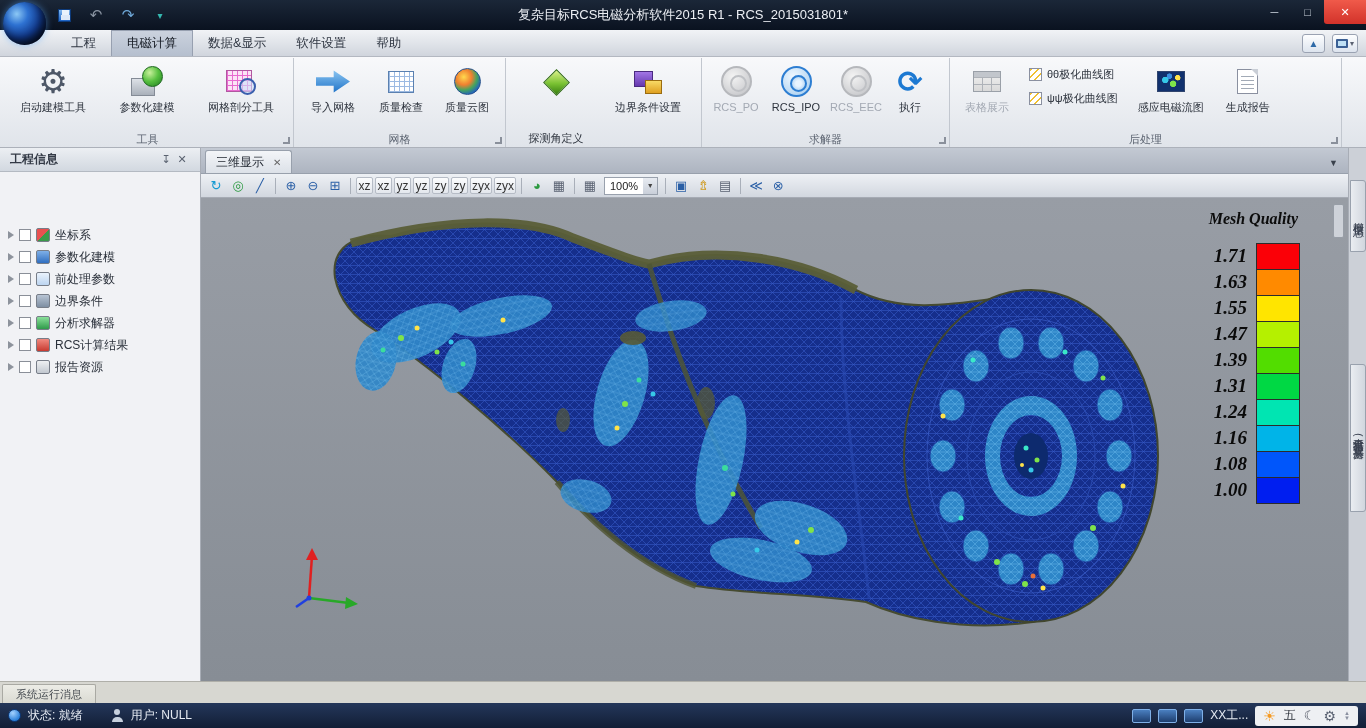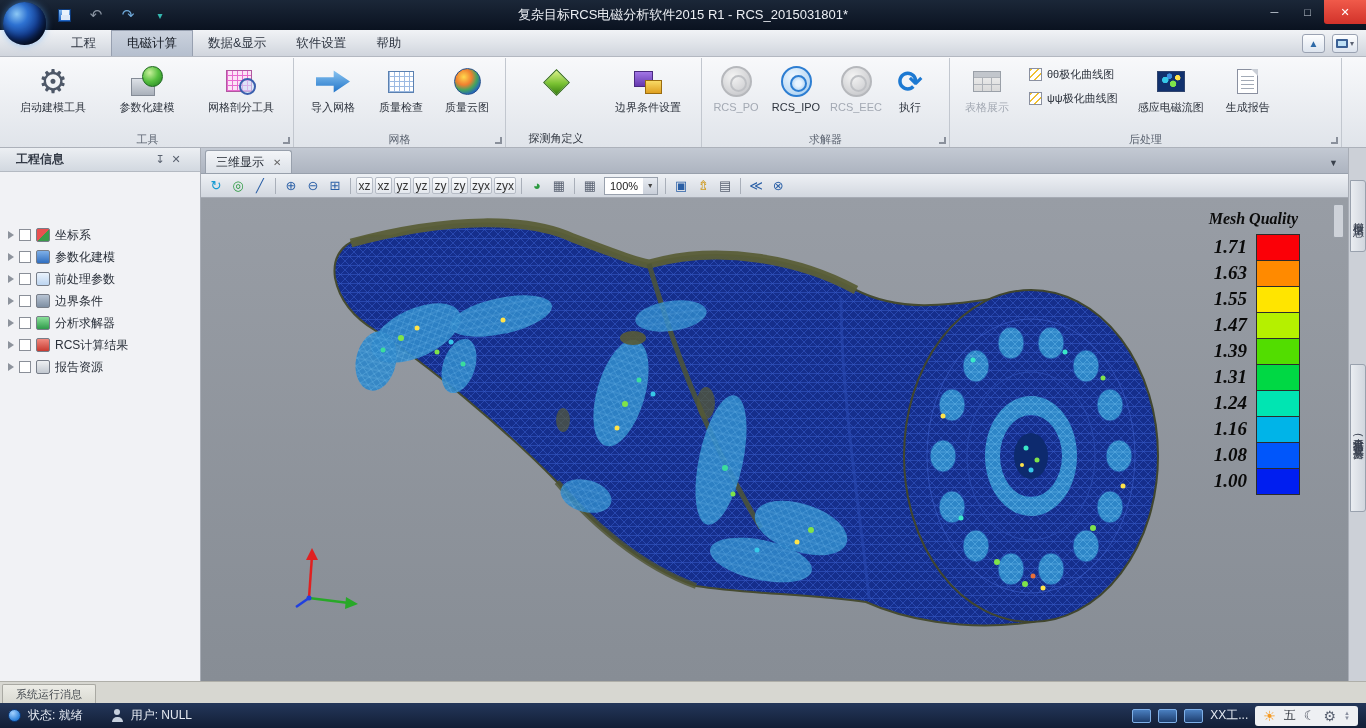--- a/index.html
+++ b/index.html
@@ -75,21 +75,21 @@
 .ic-report::before{content:"";position:absolute;left:3px;top:5px;width:13px;height:14px;background:repeating-linear-gradient(0deg,#a2aab6 0 1px,transparent 1px 4px);}
 .ic-report::after{content:"";position:absolute;right:-1px;top:-1px;border-style:solid;border-width:0 7px 7px 0;border-color:transparent #c9ced6 transparent transparent;}
 .rstack{display:flex;flex-direction:column;justify-content:center;gap:5px;padding:4px 4px;}
 .rsmall{display:flex;align-items:center;gap:5px;padding:2px 4px;border-radius:2px;}
 .mini-chart-ic{width:13px;height:13px;border:1px solid #8a90a0;background:repeating-linear-gradient(135deg,#f0c030 0 2px,#fff 2px 5px);}
 .rslbl{font-size:11px;color:#2e343e;white-space:nowrap;}
 
 
 .workspace{position:absolute;left:0;top:148px;width:1366px;height:533px;}
 .leftpanel{position:absolute;left:0;top:0;width:201px;height:533px;background:#f1f2f5;border-right:1px solid #a8adb6;}
-.lp-head{height:24px;background:linear-gradient(#eceff3,#d2d8e0);border-bottom:1px solid #b4bac2;display:flex;align-items:center;padding:0 16px;}
+.lp-head{height:24px;background:linear-gradient(#eceff3,#d2d8e0);border-bottom:1px solid #b4bac2;display:flex;align-items:center;padding:0 10px;}
 .lp-title{flex:1;font-size:12px;font-weight:bold;color:#333a46;}
 .lp-ic{width:16px;height:16px;display:flex;align-items:center;justify-content:center;color:#5a6270;font-size:11px;}
 .tree{padding:5px 0 0 4px;margin-top:47px;}
 .trow{height:22px;display:flex;align-items:center;gap:5px;padding-left:4px;}
 .texp{width:0;height:0;border-top:4px solid transparent;border-bottom:4px solid transparent;border-left:6px solid #8d939c;}
 .tchk{width:12px;height:12px;background:#fff;border:1px solid #8a8f98;}
 .tico{width:14px;height:14px;border:1px solid #777d88;border-radius:2px;}
 .ti0{background:linear-gradient(135deg,#e85050 0 50%,#3a9a4a 50% 100%);}
 .ti1{background:linear-gradient(#7fb0e8,#2f6ec0);}
 .ti2{background:linear-gradient(#eaf2fc,#bcd4f0);}
@@ -111,21 +111,21 @@
 .vsep{width:1px;height:16px;background:#a9afb9;margin:0 3px;}
 .c-teal{color:#169ad2;} .c-green{color:#2c9a40;} .c-blue{color:#2a5fa6;} .c-gray{color:#5a6272;} .c-yellow{color:#cf9a1e;}
 .zoom-combo{height:18px;background:#fff;border:1px solid #99a1ad;display:flex;align-items:center;padding:0 0 0 5px;font-size:11px;color:#222;margin:8px 2px;text-align:right;}
 .combo-caret{width:14px;height:16px;margin-left:5px;background:linear-gradient(#e7ebf1,#c9cfd9);display:flex;align-items:center;justify-content:center;font-size:7px;color:#444;}
 .viewport{position:absolute;left:0;top:50px;width:100%;height:483px;background:linear-gradient(#989da5,#878d95);overflow:hidden;}
 .model{position:absolute;left:0;top:0;}
 .mini-scroll{position:absolute;right:4px;top:6px;width:11px;height:34px;background:#ced2d9;border:1px solid #979da6;border-radius:2px;}
 
 
 .legend{position:absolute;top:12px;right:48px;}
-.legend-title{font-family:"Liberation Serif","DejaVu Serif",serif;font-style:italic;font-weight:bold;font-size:16px;color:#0c0c0c;text-align:right;margin-bottom:6px;padding-right:2px;}
+.legend-title{font-family:"Liberation Serif","DejaVu Serif",serif;font-style:italic;font-weight:bold;font-size:16px;color:#0c0c0c;text-align:right;margin-bottom:15px;padding-right:2px;}
 .lg-row{display:flex;align-items:center;justify-content:flex-end;height:26px;}
 .lg-val{font-family:"Liberation Serif","DejaVu Serif",serif;font-style:italic;font-weight:bold;font-size:19px;color:#0a0a0a;margin-right:9px;}
 .lg-sw{width:44px;height:27px;border:1px solid #2c2c2c;margin-bottom:-1px;}
 
 
 .rightstrip{position:absolute;right:0;top:0;width:18px;height:533px;background:#ccd0d7;border-left:1px solid #a8adb6;}
 .vtab{position:absolute;left:1px;width:16px;background:linear-gradient(90deg,#eaedf1,#d1d6de);border:1px solid #99a1ad;border-radius:0 3px 3px 0;display:flex;align-items:center;justify-content:center;}
 .vtab span{writing-mode:vertical-rl;font-size:11px;color:#394150;letter-spacing:1px;white-space:nowrap;}
 .vtab1{top:32px;height:72px;}
 .vtab2{top:216px;height:148px;}

